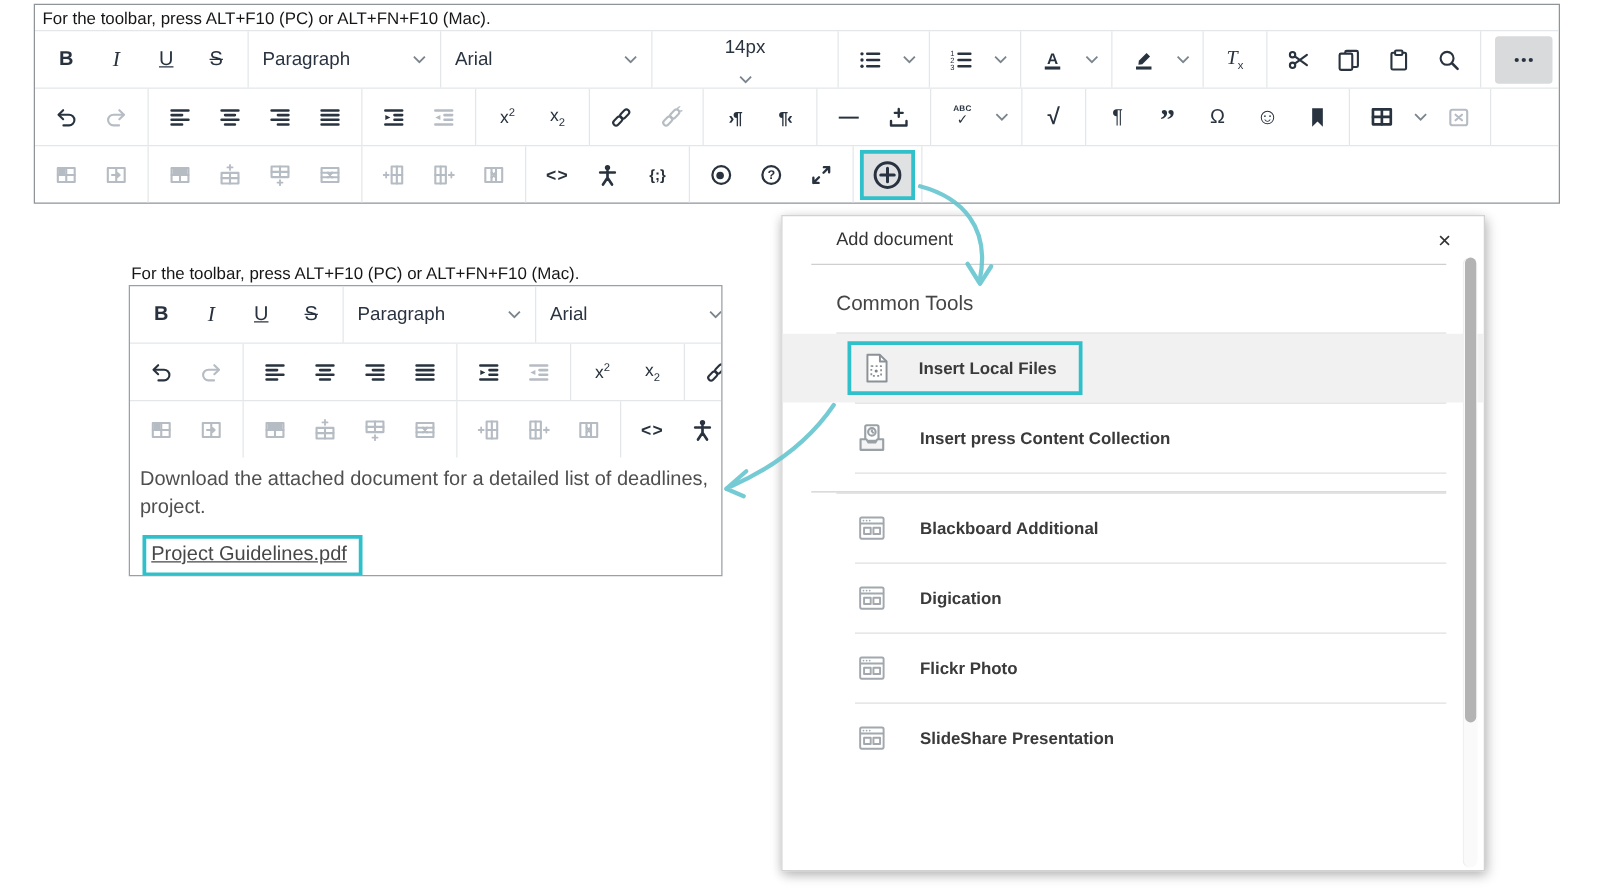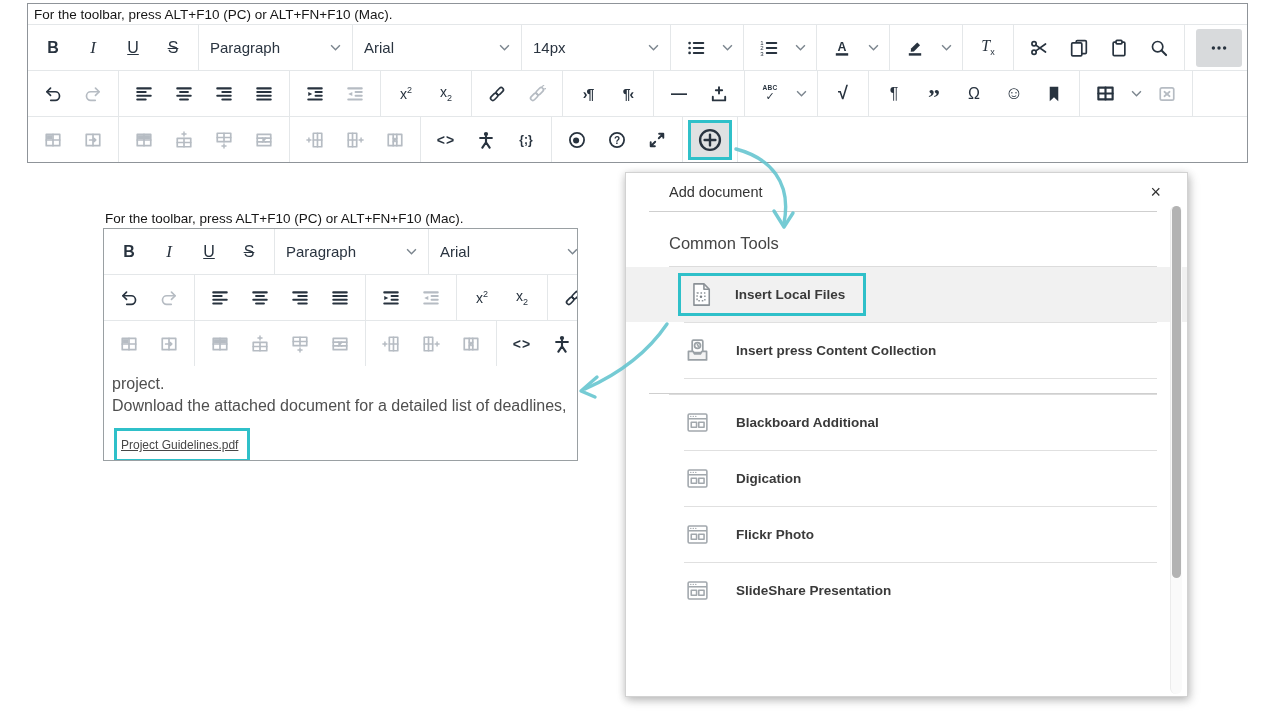--- a/index.html
+++ b/index.html
@@ -43,21 +43,21 @@
   .g-code{font-weight:700;font-size:14px;letter-spacing:1px;}
 
   
   #small-editor-wrap{position:absolute;left:103px;top:208px;width:475px;}
   #small-editor-wrap .instruction{padding-left:2px;}
   #small-editor{border:1px solid #9aa0a3;overflow:hidden;height:233px;background:#fff;}
   #small-editor .tb-row:first-child{border-top:none;}
   .se-body{padding:7px 0 0 8px;font-size:16px;color:#4f4f4f;line-height:22px;}
   .se-line{white-space:nowrap;overflow:hidden;}
   .link-box{display:inline-block;border:3px solid #2fc0c9;padding:2px 9px 3px 4px;margin:11px 0 0 2px;}
-  .doc-link{color:#474747;text-decoration:underline;font-size:12px;}
+  .doc-link{color:#474747;text-decoration:underline;font-size:16px;}
 
   
   #panel{position:absolute;left:625px;top:172px;width:563px;height:525px;background:#fff;
          border:1px solid #d2d2d2;box-sizing:border-box;overflow:hidden;
          box-shadow:0 2px 8px rgba(0,0,0,.22),3px 4px 10px rgba(0,0,0,.12);}
   .p-header{height:38px;display:flex;align-items:center;justify-content:space-between;
             padding:0 24px 0 43px;}
   .p-title{font-size:14.5px;color:#333;}
   .p-close{font-size:18px;color:#333;background:none;border:none;cursor:pointer;line-height:1;padding:2px;}
   .p-div-full{border:none;border-top:1px solid #cfcfcf;margin:0 30px 0 23px;}
@@ -112,21 +112,21 @@
           <button class="tb-btn dd" style="width: 158px;">
             <span class="dd-label">Arial</span>
             <span style="color: rgb(123, 133, 142);">
               <svg viewBox="0 0 10 6" width="11" height="7" fill="none" stroke="currentColor" stroke-width="1.3">
                 <path d="M1 1 L5 5 L9 1"></path>
               </svg>
             </span>
           </button>
         </div>
         <div class="tb-group">
-          <button class="tb-btn dd" style="width: 138px;">
+          <button class="tb-btn dd" style="width: 138px; flex-direction: column;">
             <span class="dd-label">14px</span>
             <span style="color: rgb(123, 133, 142);">
               <svg viewBox="0 0 10 6" width="11" height="7" fill="none" stroke="currentColor" stroke-width="1.3">
                 <path d="M1 1 L5 5 L9 1"></path>
               </svg>
             </span>
           </button>
         </div>
         <div class="tb-group">
           <button class="tb-btn">
@@ -824,22 +824,22 @@
                 <svg viewBox="0 0 16 16" width="18" height="18" fill="none" stroke="currentColor" stroke-width="1.5" stroke-linecap="round" stroke-linejoin="round">
                   <circle cx="8" cy="2.7" r="1.9" fill="currentColor" stroke="none"></circle>
                   <path d="M8 5 V10 M2.8 6.2 H13.2 M8 10 L4.8 14.8 M8 10 L11.2 14.8" stroke-width="1.9"></path>
                 </svg>
               </span>
             </button>
           </div>
         </div>
       </div>
     <div class="se-body">
+      <div class="se-line">Download the attached document for a detailed list of deadlines,</div>
       <div class="se-line">project.</div>
-      <div class="se-line">Download the attached document for a detailed list of deadlines,</div>
       <span class="link-box"><a class="doc-link" href="#">Project Guidelines.pdf</a></span>
     </div>
   </div>
 </div>
 
 <div id="panel">
   <div class="p-header">
     <span class="p-title">Add document</span>
     <button class="p-close">×</button>
   </div>

